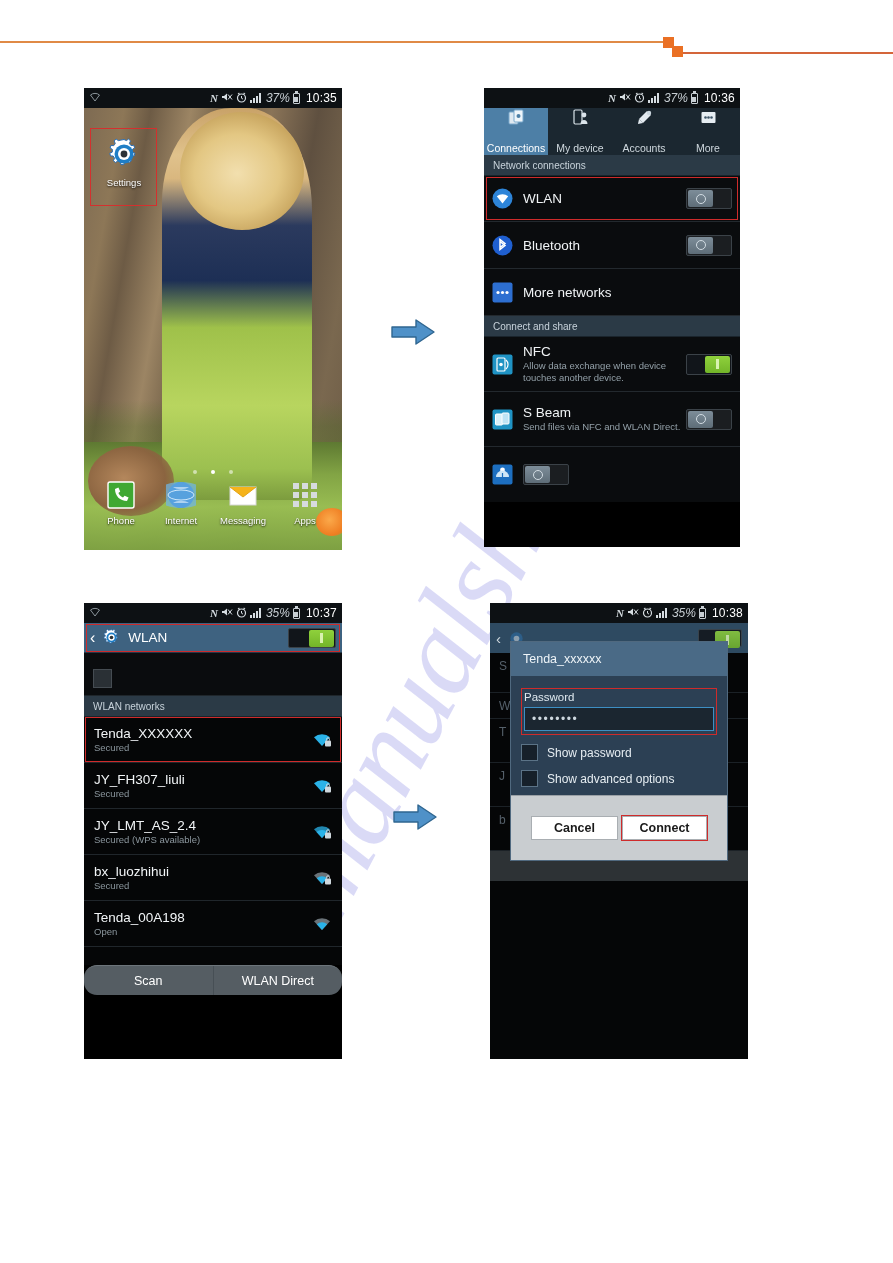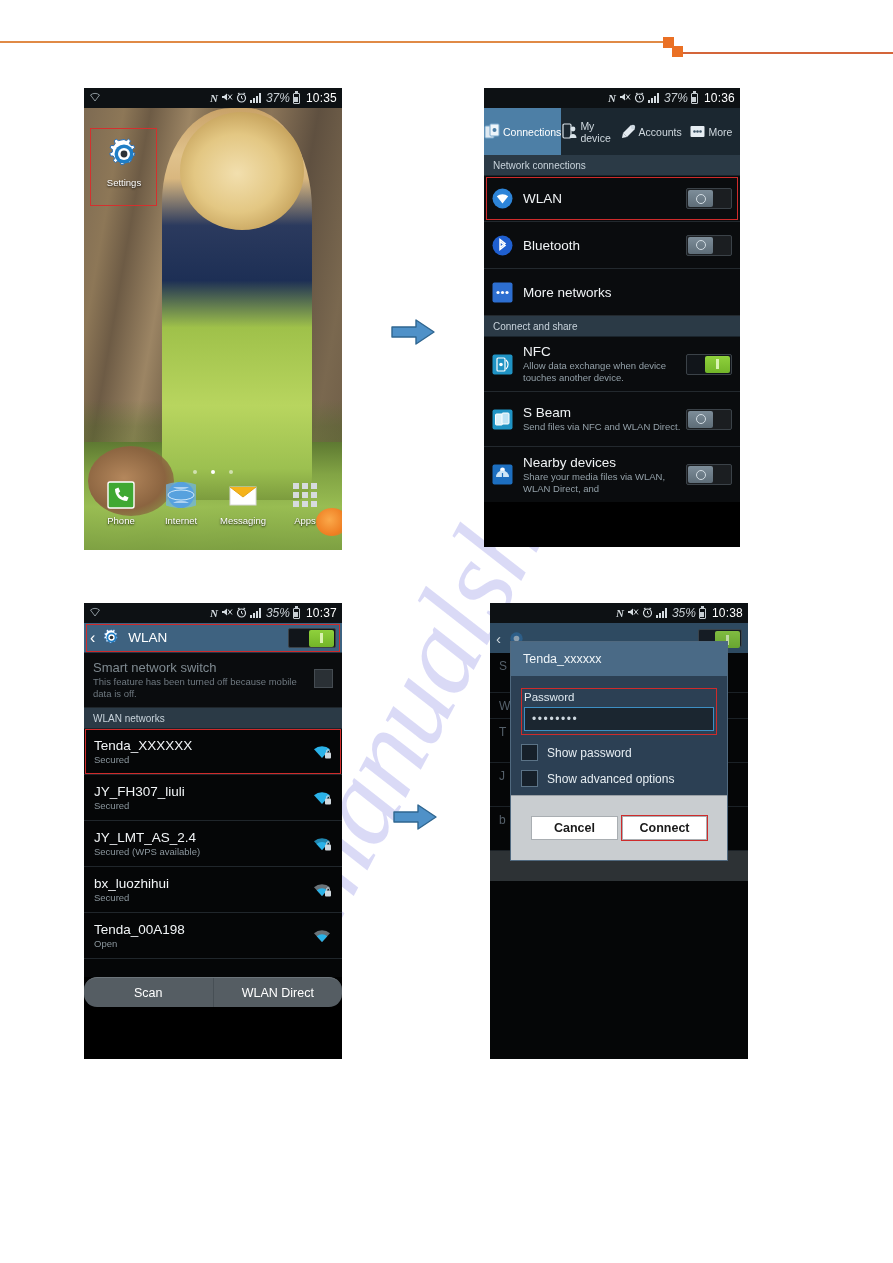--- a/index.html
+++ b/index.html
@@ -128,22 +128,22 @@
     text-shadow: 0 1px 2px rgba(0,0,0,.9);
   }
 
   .dock { position:absolute; left:0; right:0; bottom:12px; height:58px; }
   .dock-item { position:absolute; width:58px; text-align:center; }
   .dock-ico { width:30px; height:30px; margin:0 auto; position:relative; }
 
   
   .tabbar { display:flex; height:47px; background:#1b2730; }
   .tabbar .tab {
-    flex:1; display:flex; flex-direction:row; align-items:center; justify-content:center;
-    gap:2px; color:#cfd8de; font-size:10.5px;
+    flex:1; display:flex; flex-direction:column; align-items:center; justify-content:center;
+    gap:16px; color:#cfd8de; font-size:10.5px;
   }
   .tabbar .tab.active { background:#4d7fa6; color:#ffffff; }
   .tab-ico { width:17px; height:17px; position:relative; }
 
   .section-hdr {
     height:21px; background:#2b3a46; color:#c8d3db; font-size:10px;
     display:flex; align-items:center; padding-left:9px;
     border-bottom:1px solid #1a242c;
     text-align:center;
   }
@@ -536,24 +536,20 @@
 
   <div class="row" style="height:55px;border-bottom:none;">
     <span class="row-ico">
       <svg width="21" height="21" viewBox="0 0 21 21">
           <rect x="0.5" y="0.5" width="20" height="20" rx="2" fill="#1d6fc0"></rect>
           <circle cx="10.5" cy="6" r="2.4" fill="#ffffff"></circle>
           <path d="M4 13a6.5 6.5 0 0 1 13 0z" fill="#cfe6f7"></path>
           <path d="M10.5 9v4.5" stroke="#1d6fc0" stroke-width="1.2"></path>
         </svg>
     </span>
-    <span class="row-txt">
-      <div class="row-title">Nearby devices</div>
-      <div class="row-sub">Share your media files via WLAN, WLAN Direct, and</div>
-    </span>
     <span class="toggle">
         <span class="knob"></span>
       </span>
   </div>
 </div>
 
 <div class="phone" id="phone-wlan">
   <div class="statusbar">
     <span class="sb-left-wifi">
       <svg width="12" height="10" viewBox="0 0 12 10">
@@ -602,24 +598,20 @@
       </span>
       <span class="wlan-hdr-title">WLAN</span>
       <span class="toggle on wlan-toggle">
           <span class="knob"></span>
         </span>
     </div>
     <div class="sel-red" style="left:2px; top:1px; right:2px; bottom:1px;"></div>
   </div>
 
   <div class="smart-row">
-    <span class="smart-txt">
-      <div class="smart-title">Smart network switch</div>
-      <div class="smart-sub">This feature has been turned off because mobile data is off.</div>
-    </span>
     <span class="smart-box"></span>
   </div>
 
   <div class="section-hdr">WLAN networks</div>
 
   <div class="net-row">
     <span>
       <div class="net-name">Tenda_XXXXXX</div>
       <div class="net-state">Secured</div>
     </span>

